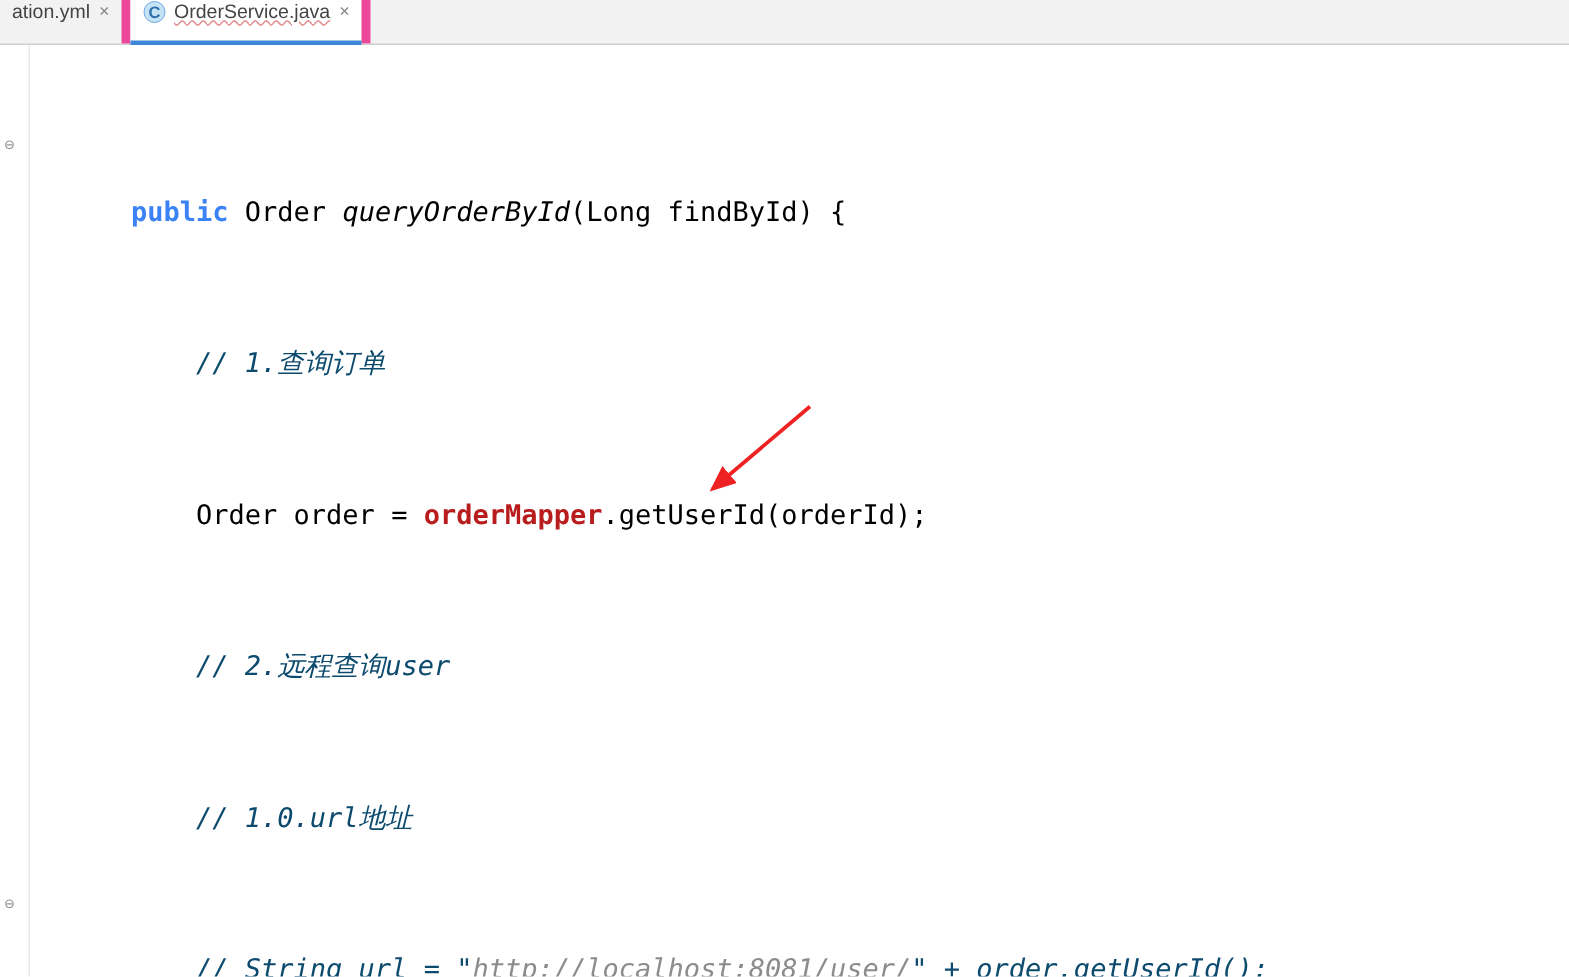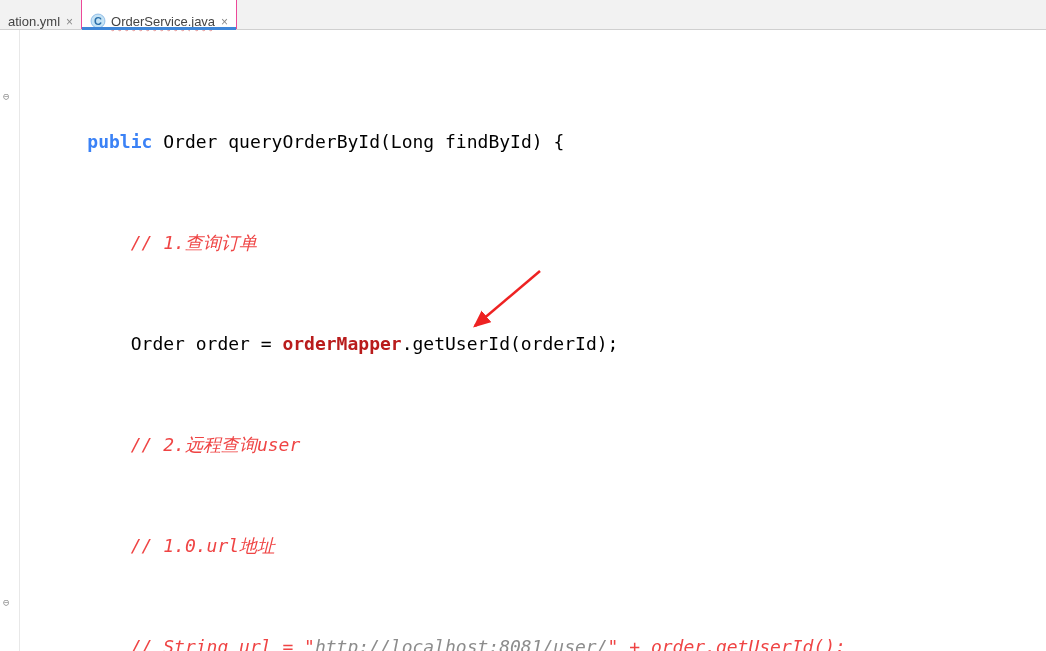--- a/index.html
+++ b/index.html
@@ -13,24 +13,24 @@
     }
     .tab-bar {
       display: flex;
       height: 30px;
       background: #f2f2f2;
       border-bottom: 1px solid #d0d0d0;
       align-items: center;
     }
     .tab {
       display: flex;
-      align-items: flex-end;
+      align-items: flex-start;
       height: 100%;
       padding: 0 8px;
-      border-right: 1px solid #ec4899;
+      border-right: 6px solid #ec4899;
       font-family: "Segoe UI", sans-serif;
       font-size: 13px;
       color: #444;
       cursor: pointer;
       position: relative;
     }
     .tab.active {
       background: #ffffff;
     }
     .tab.active::after {
@@ -85,23 +85,23 @@
       white-space: pre;
     }
     .line {
       height: 38px;
       line-height: 38px;
       padding-left: 24px;
       white-space: pre;
     }
     .kw { color: #3b82f6; font-weight: bold; }
     .type { color: #000; }
-    .method { color: #000; }
+    .method { color: #000; font-style: italic; }
     .field { color: #b91c1c; font-weight: bold; }
-    .cmt { color: #ef4444; font-style: italic; }
+    .cmt { color: #0c4a6e; font-style: italic; }
     .cmt-link { color: #8c8c8c; font-style: italic; text-decoration: underline; }
 
     .arrow-svg {
       position: absolute;
       top: 236px;
       left: 440px;
       pointer-events: none;
     }
   </style>
 </head>

